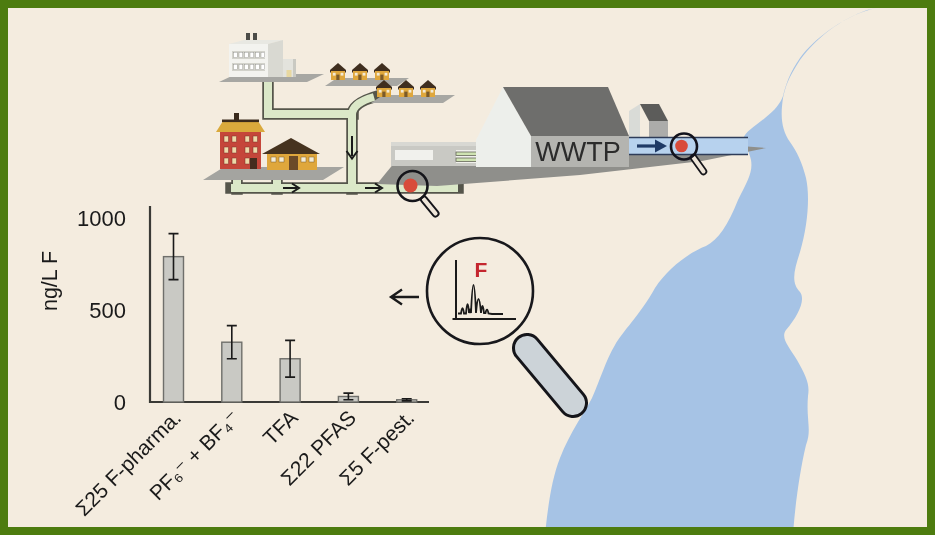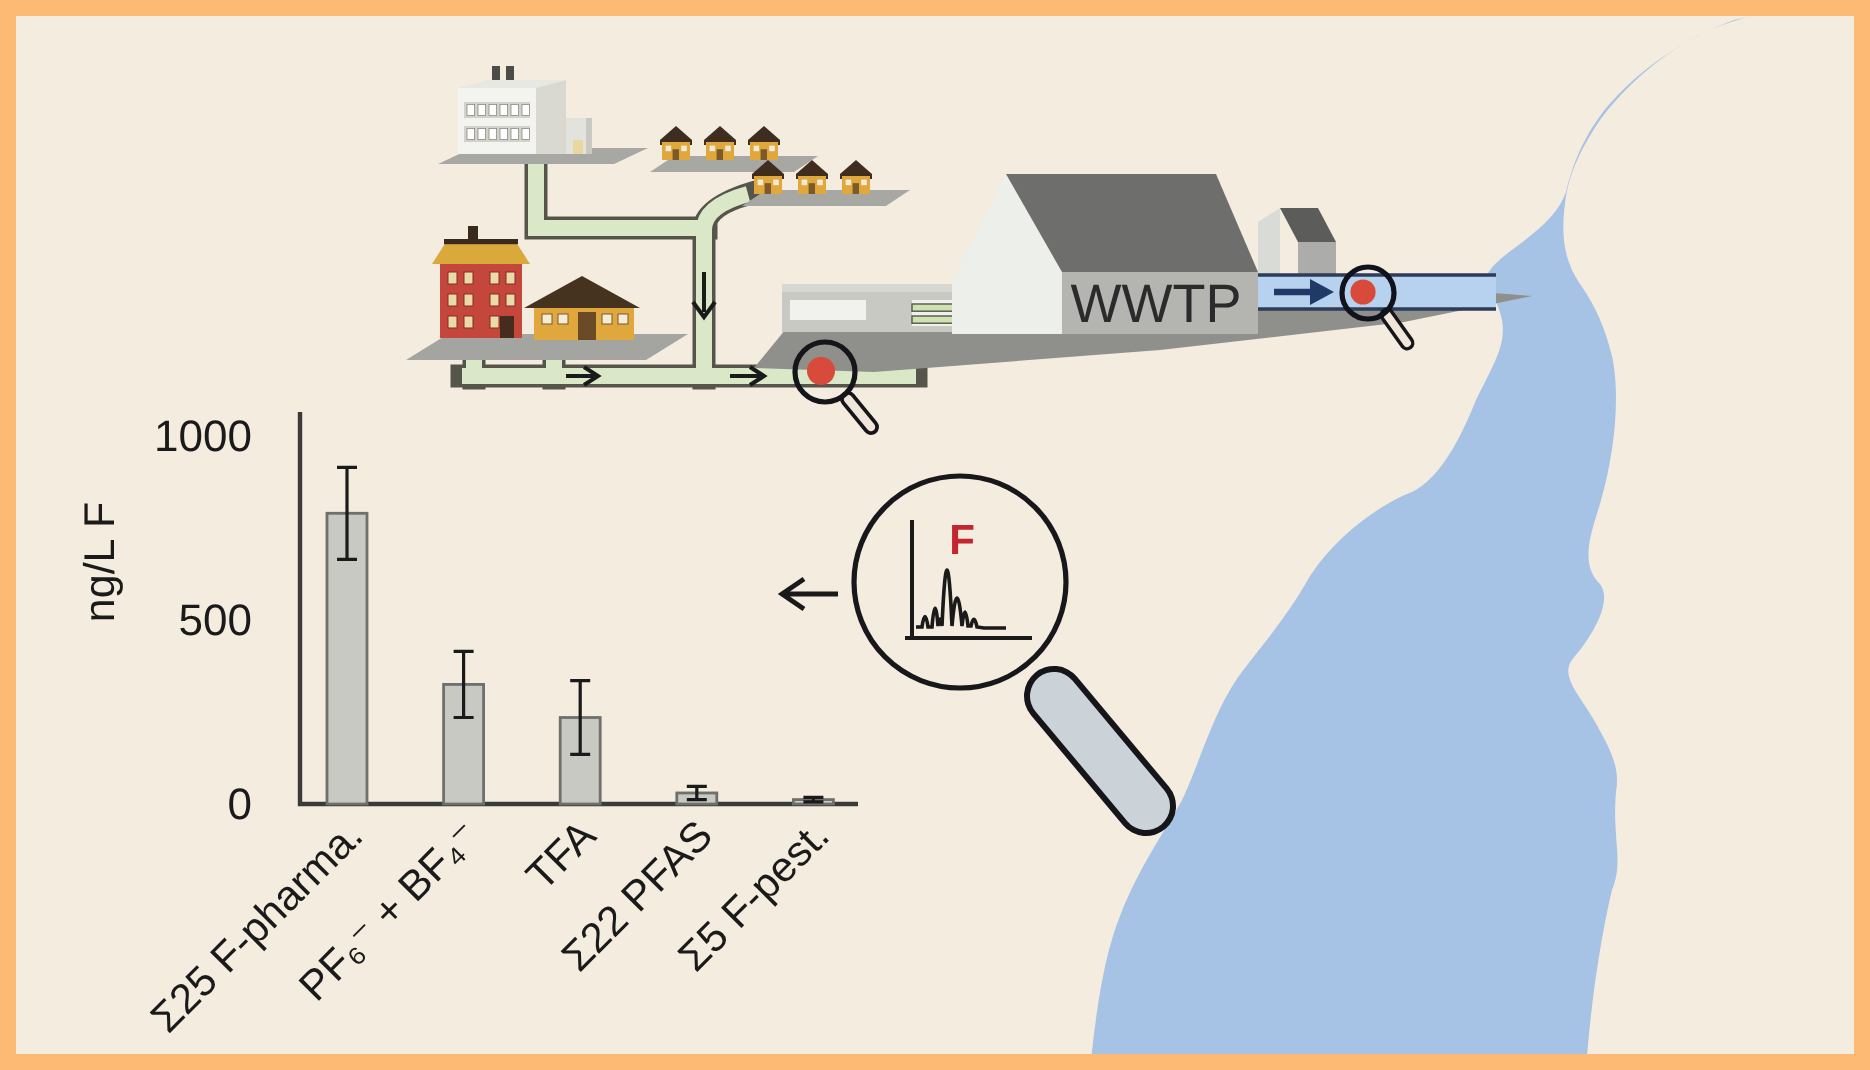--- a/index.html
+++ b/index.html
@@ -1,16 +1,16 @@
 <!DOCTYPE html>
 <html><head>
 <meta charset="utf-8">
 <style>
   html,body{margin:0;padding:0;background:#ffffff;}
-  #stage{position:relative;width:935px;height:535px;background:#fdba74;overflow:hidden;
+  #stage{position:relative;width:935px;height:535px;background:#4d7c0f;overflow:hidden;
          font-family:"Liberation Sans","DejaVu Sans",sans-serif;}
   #scene{position:absolute;left:0;top:0;}
   svg text{font-family:"Liberation Sans","DejaVu Sans",sans-serif;}
 </style>
 </head>
 <body>
 
 <div id="stage">
 <svg id="scene" width="935" height="535" viewBox="0 0 935 535">
   <defs>

